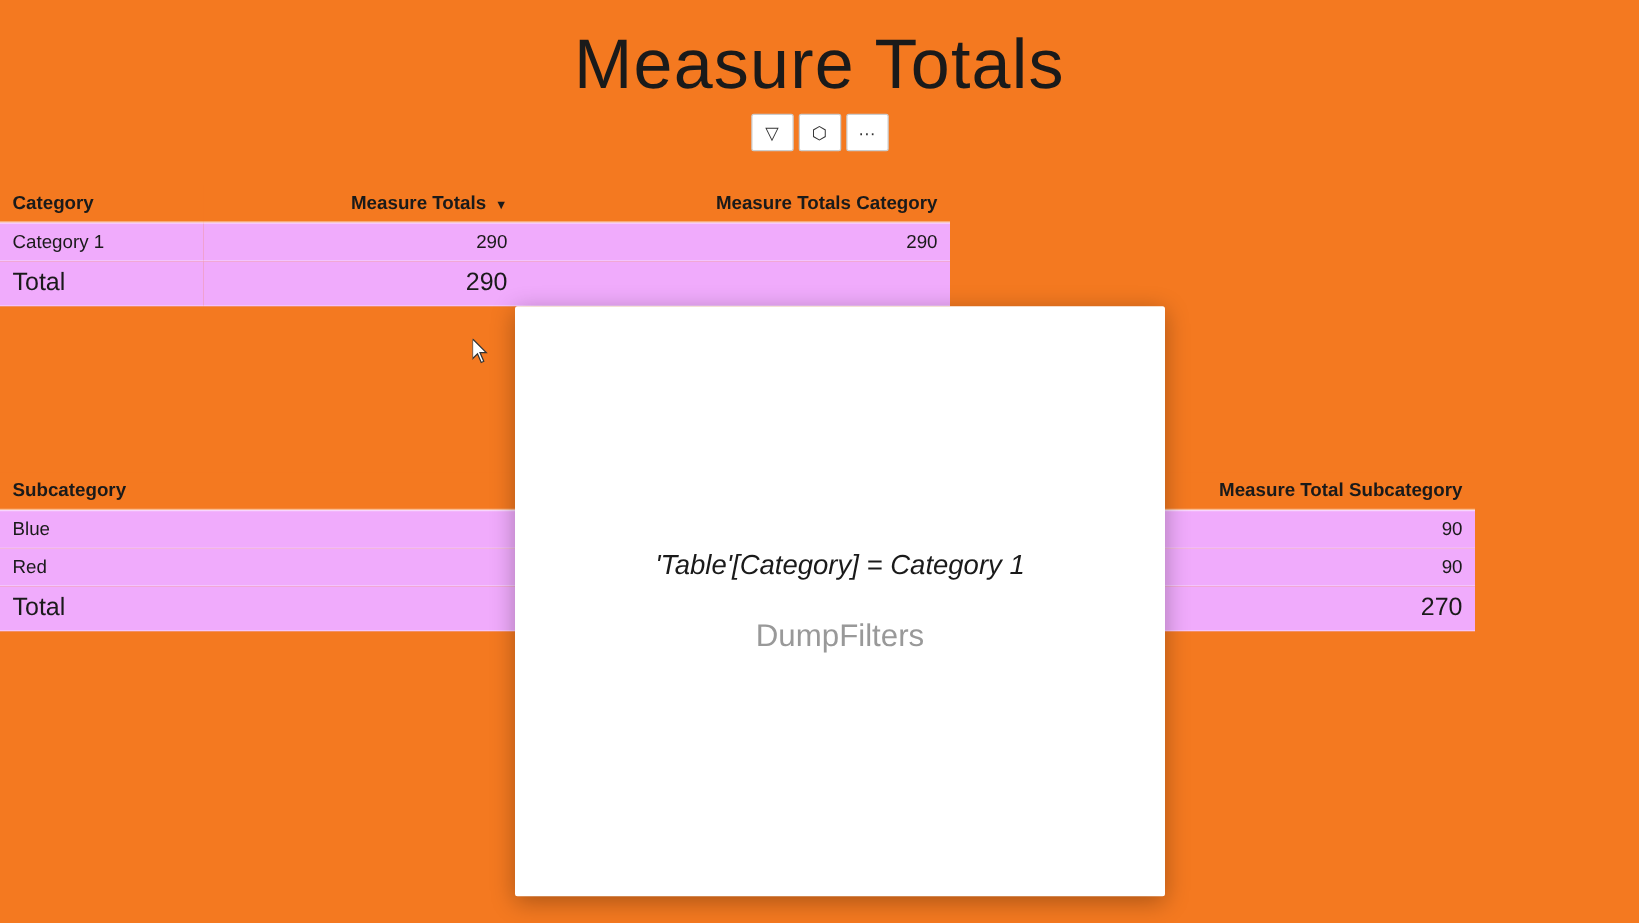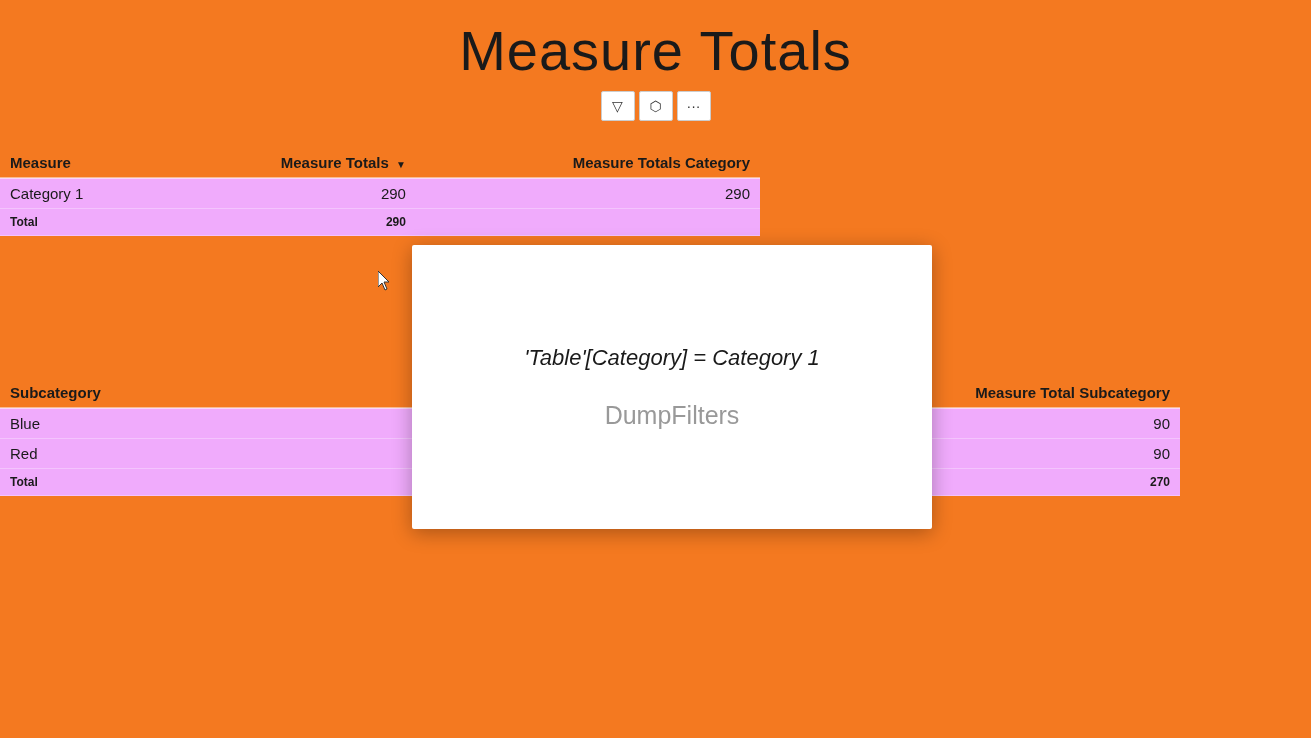--- a/index.html
+++ b/index.html
@@ -78,22 +78,22 @@
       background-color: #f0abfc;
       border-bottom: 1px solid rgba(255,255,255,0.3);
       color: #1a1a1a;
     }
 
     .data-table tbody tr td.right-align {
       text-align: right;
     }
 
     .data-table tbody tr.total-row td {
-      font-weight: 700;
-      font-size: 12px;
+      font-weight: 400;
+      font-size: 20px;
     }
 
     .data-table tbody tr.total-row td.right-align {
       text-align: right;
     }
 
     
     .sort-arrow {
       display: inline-block;
       font-size: 10px;
@@ -107,21 +107,21 @@
       left: 0;
       width: 1180px;
     }
 
     
     .tooltip-popup {
       position: absolute;
       top: 245px;
       left: 412px;
       width: 520px;
-      height: 284px;
+      height: 472px;
       background: white;
       border-radius: 2px;
       display: flex;
       flex-direction: column;
       align-items: center;
       justify-content: center;
       box-shadow: 0 4px 20px rgba(0,0,0,0.3);
       z-index: 100;
     }
 
@@ -163,21 +163,21 @@
   <div class="toolbar-btn">
     <span>···</span>
   </div>
 </div>
 
 <div class="top-table-container">
   <table class="data-table">
     <thead>
       <tr>
         <th>
-          <span>Measure</span>
+          <span>Category</span>
         </th>
         <th class="right-align">
           <span>Measure Totals</span>
           <span class="sort-arrow">▼</span>
         </th>
         <th class="right-align">
           <span>Measure Totals Category</span>
         </th>
       </tr>
     </thead>

